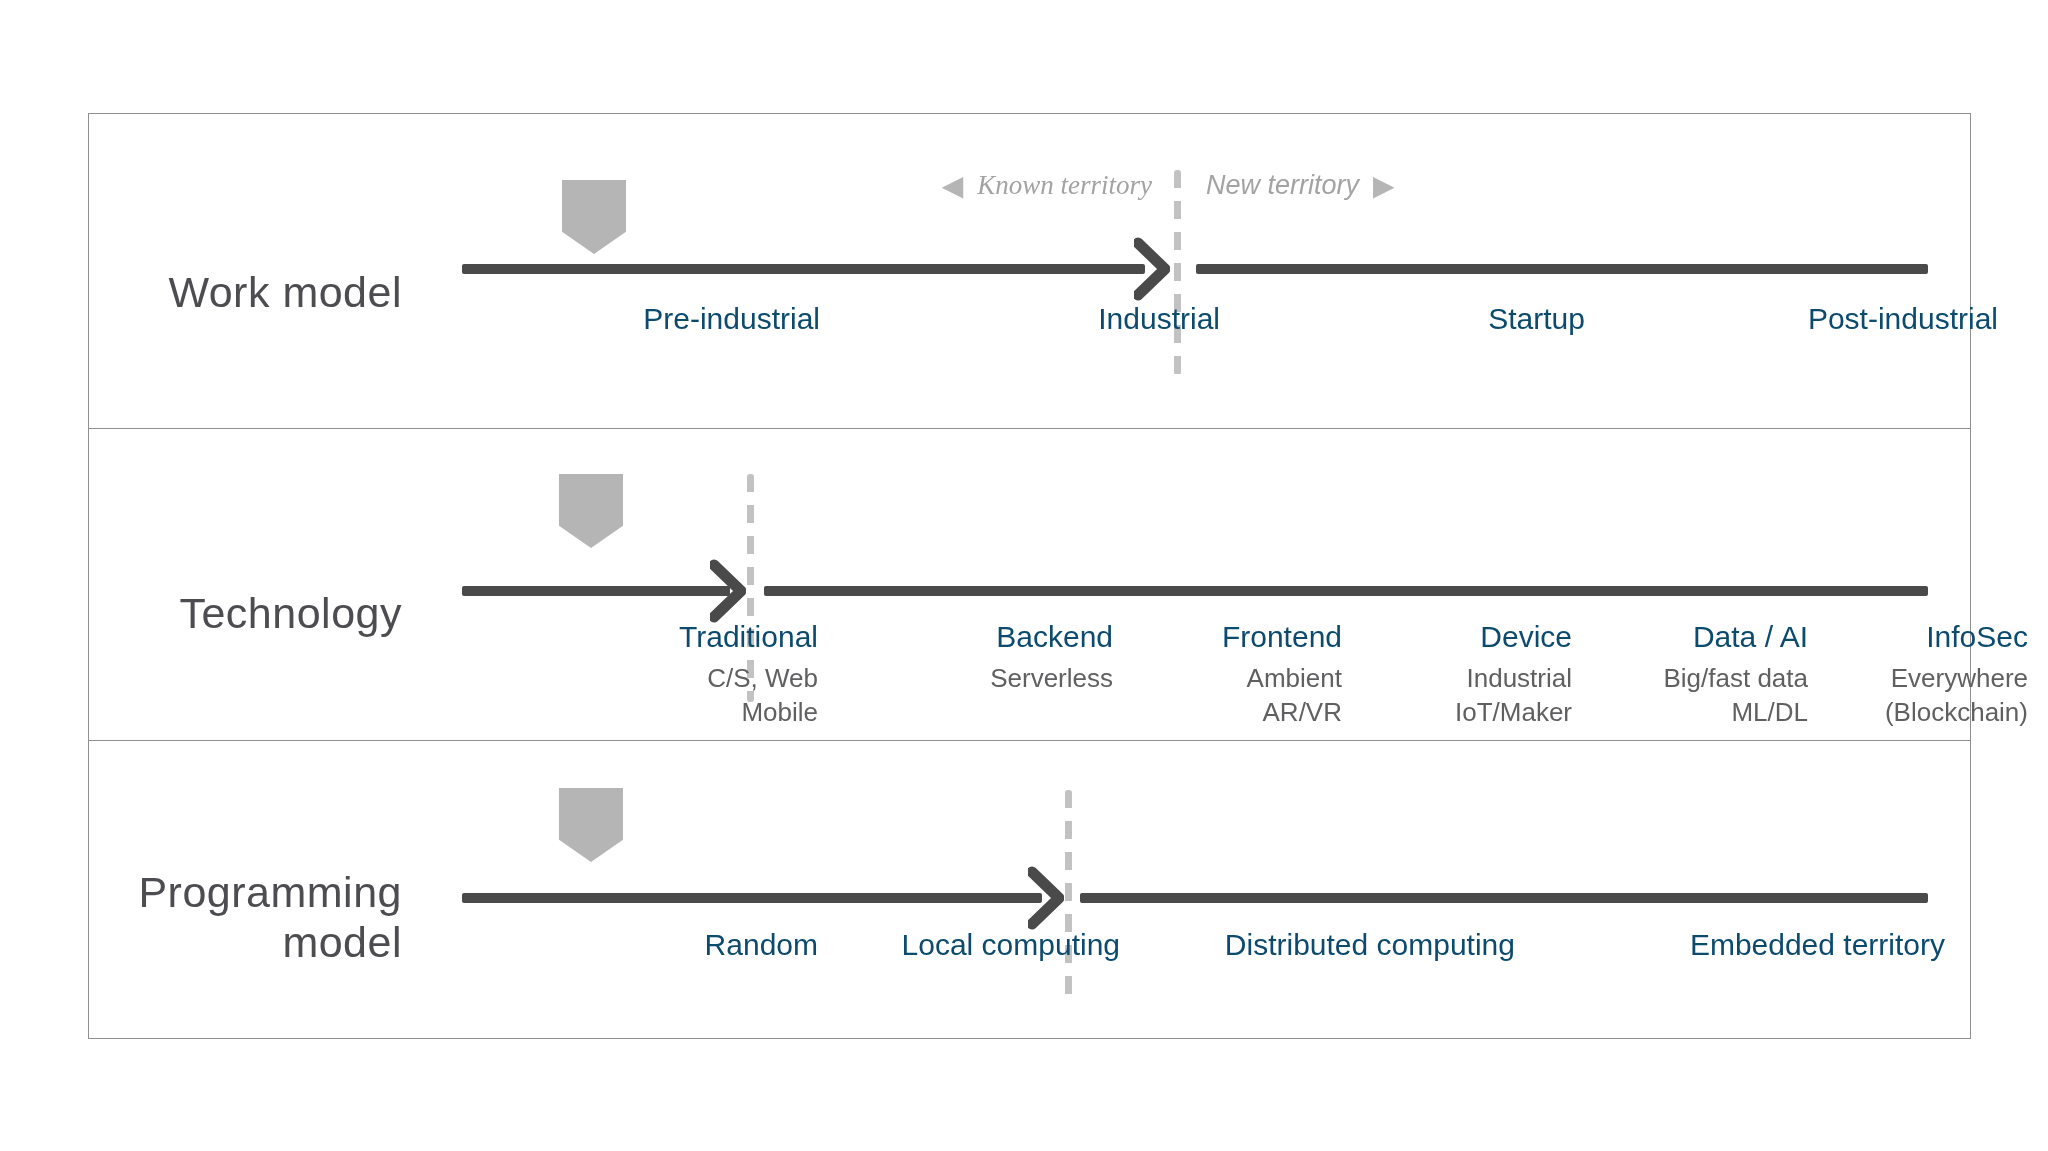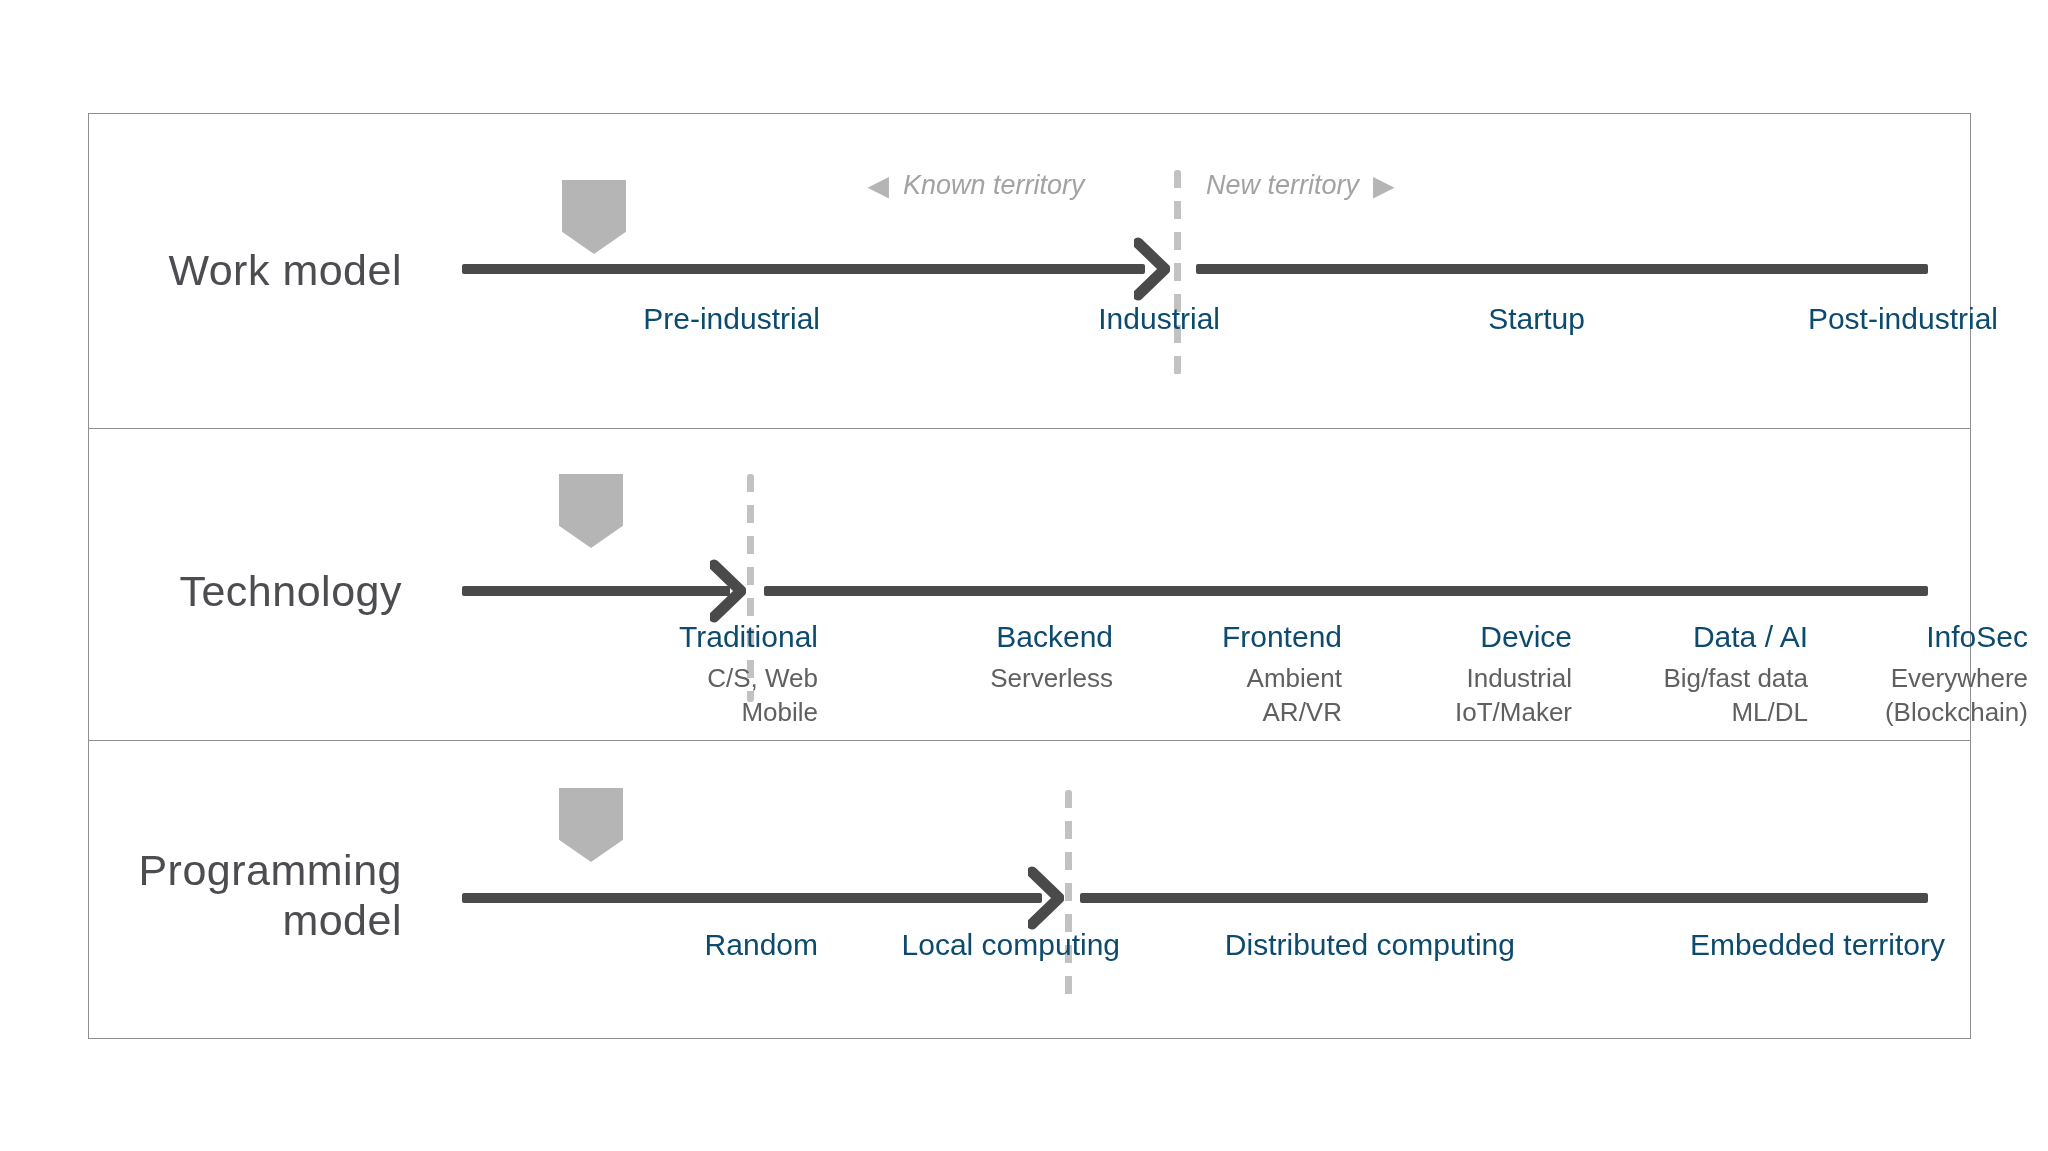--- a/index.html
+++ b/index.html
@@ -26,20 +26,21 @@
   }
   .row-title {
     position: absolute;
     left: 90px; width: 312px;
     text-align: right;
     font-size: 43px;
     line-height: 50px;
     color: #4d4d51;
     letter-spacing: 0.5px;
     white-space: nowrap;
+    margin-top: 22px;
   }
   .tl-seg {
     position: absolute;
     height: 10px;
     background: #4a4a4a;
     border-radius: 2px;
   }
   .chevron { position: absolute; width: 36px; height: 64px; }
   .dashed-divider {
     position: absolute;
@@ -72,21 +73,21 @@
     color: #606062;
     white-space: nowrap;
   }
   .territory-label {
     position: absolute;
     font-size: 27px;
     font-style: italic;
     color: #a3a3a3;
     white-space: nowrap;
   }
-  .territory-label.known { left: 800px; width: 352px; text-align: center; top: 168px; }
+  .territory-label.known { left: 800px; width: 352px; text-align: right; top: 168px; font-family: Liberation Serif, serif; }
   .territory-label.new   { left: 1206px; top: 168px; }
   .tri {
     font-style: normal;
     font-size: 28px;
     color: #b5b5b5;
     position: relative;
     top: 1px;
   }
   .tri.left  { margin-right: 14px; }
   .tri.right { margin-left: 14px; }

